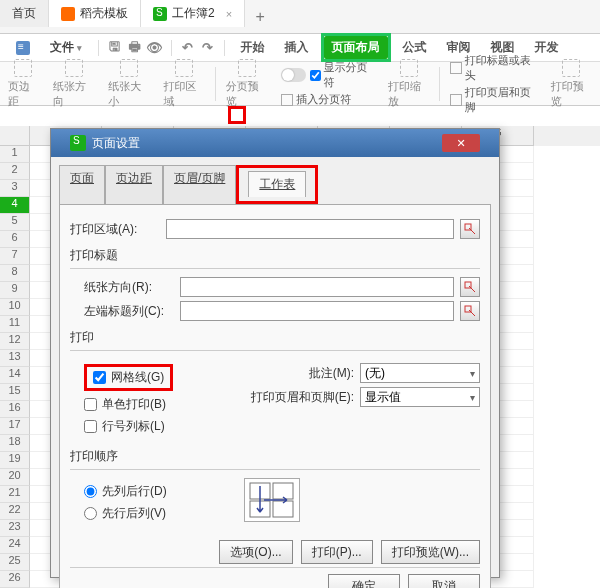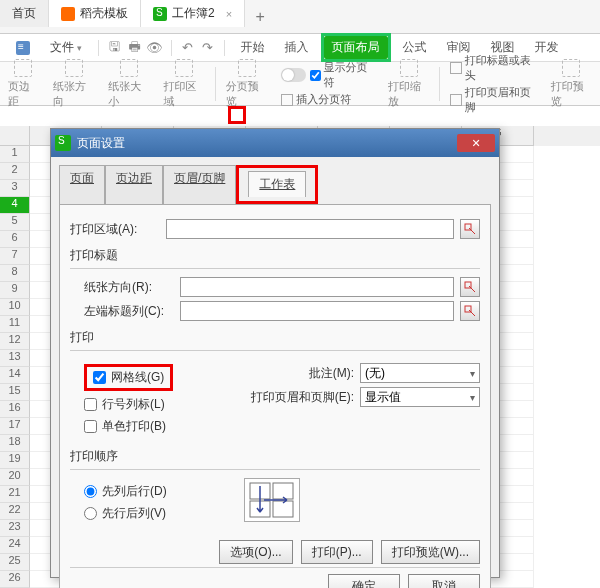--- a/index.html
+++ b/index.html
@@ -9,21 +9,21 @@
 .top-tabs { display: flex; height: 34px; border-bottom: 1px solid #ccc; background: #f5f5f5; }
 .top-tab { display: flex; align-items: center; padding: 0 12px; height: 27px; border-right: 1px solid #ddd; background: #fff; gap: 5px; font-size: 12px; }
 .top-tab.home { background: #eee; }
 .orange-icon { width: 14px; height: 14px; background: #ff6a00; border-radius: 2px; display: inline-block; }
 .green-icon { width: 14px; height: 14px; background: #1aad19; border-radius: 2px; display: inline-block; position: relative; }
 .green-icon::after { content: "S"; color: #fff; position: absolute; font-size: 10px; left: 3px; top: 0; }
 .close-x { color: #999; margin-left: 6px; font-size: 11px; }
 .plus-tab { display: flex; align-items: center; justify-content: center; width: 30px; font-size: 16px; color: #777; }
 
 
-.menu-row { display: flex; align-items: center; height: 28px; border-bottom: 1px solid #ddd; padding: 0 8px; gap: 4px; }
+.menu-row { display: flex; align-items: center; height: 28px; border-bottom: 1px solid #ddd; padding: 0 8px; gap: 4px; font-weight: bold; }
 .menu-btn { padding: 2px 8px; font-size: 12px; color: #444; display: flex; align-items: center; gap: 3px; }
 .file-icon { width: 14px; height: 14px; background: #5b8cc8; border-radius: 2px; display: inline-block; position: relative; }
 .file-icon::after { content: "≡"; color: #fff; position: absolute; font-size: 10px; left: 2px; top: 0; }
 .tool-icon { width: 16px; height: 16px; color: #888; display: inline-flex; align-items: center; justify-content: center; font-size: 13px; }
 .sep { width: 1px; height: 16px; background: #ddd; margin: 0 4px; }
 .menu-item { padding: 3px 8px; font-size: 12px; color: #555; cursor: pointer; }
 .menu-item.active { background: #1aad19; color: #fff; border-radius: 2px; }
 .red-box-menu { border: 3px solid #22c55e; padding: 0; }
 
 
@@ -43,21 +43,21 @@
 .col-h { width: 72px; border-right: 1px solid #ccc; border-bottom: 1px solid #ccc; text-align: center; font-size: 11px; color: #666; }
 .row-h-col { width: 30px; }
 .rows { }
 .row { display: flex; height: 17px; }
 .row-h { width: 30px; border-right: 1px solid #ccc; border-bottom: 1px solid #ddd; text-align: center; font-size: 11px; color: #666; background: #f0f0f0; }
 .row-h.active { background: #1aad19; color: #fff; }
 .cell { width: 72px; border-right: 1px solid #eee; border-bottom: 1px solid #eee; }
 
 
 .dialog { position: absolute; left: 50px; top: 128px; width: 450px; height: 450px; background: #f0f0f0; border: 1px solid #888; box-shadow: 3px 3px 10px rgba(0,0,0,.3); }
-.dialog-title { height: 28px; background: linear-gradient(#5a8cc7, #3a6ca7); display: flex; align-items: center; padding: 0 4px; color: #fff; font-size: 12px; gap: 6px; }
+.dialog-title { height: 28px; background: linear-gradient(#5a8cc7, #3a6ca7); display: flex; align-items: center; padding: 0 19px; color: #fff; font-size: 12px; gap: 6px; }
 .dialog-title .green-icon { width: 16px; height: 16px; }
 .dialog-close { margin-left: auto; width: 38px; height: 18px; background: #c84444; color: #fff; text-align: center; border-radius: 2px; font-size: 11px; line-height: 18px; }
 .dialog-tabs { display: flex; padding: 8px 8px 0; gap: 0; }
 .dtab { padding: 4px 10px; background: #e8e8e8; border: 1px solid #aaa; border-bottom: none; font-size: 12px; color: #444; cursor: pointer; text-decoration: underline; }
 .dtab.active { background: #f9f9f9; }
 .red-box-tab { border: 3px solid #e00; padding: 3px 9px 4px; }
 .dialog-body { margin: 0 8px 8px; padding: 10px; background: #f9f9f9; border: 1px solid #aaa; height: 405px; position: relative; }
 .field-row { display: flex; align-items: center; margin: 4px 0; gap: 6px; }
 .field-label { font-size: 12px; color: #333; width: 90px; }
 .field-input { flex: 1; height: 20px; border: 1px solid #999; background: #fff; font-size: 12px; padding: 0 4px; }
@@ -512,25 +512,25 @@
     <div class="two-col indent">
       <div class="col-left">
         <div class="check-row">
             <span class="red-box-check">
               <input type="checkbox" checked="" style="">
               <span>网格线(G)</span>
             </span>
           </div>
         <div class="check-row">
             <input type="checkbox" style="">
-            <span>行号列标(L)</span>
+            <span>单色打印(B)</span>
           </div>
         <div class="check-row">
             <input type="checkbox" style="">
-            <span>单色打印(B)</span>
+            <span>行号列标(L)</span>
           </div>
       </div>
       <div class="col-right">
         <div class="field-row">
             <span style="width:120px;text-align:right">批注(M):</span>
             <button class="combo">
               <span>(无)</span>
             </button>
           </div>
         <div class="field-row">

